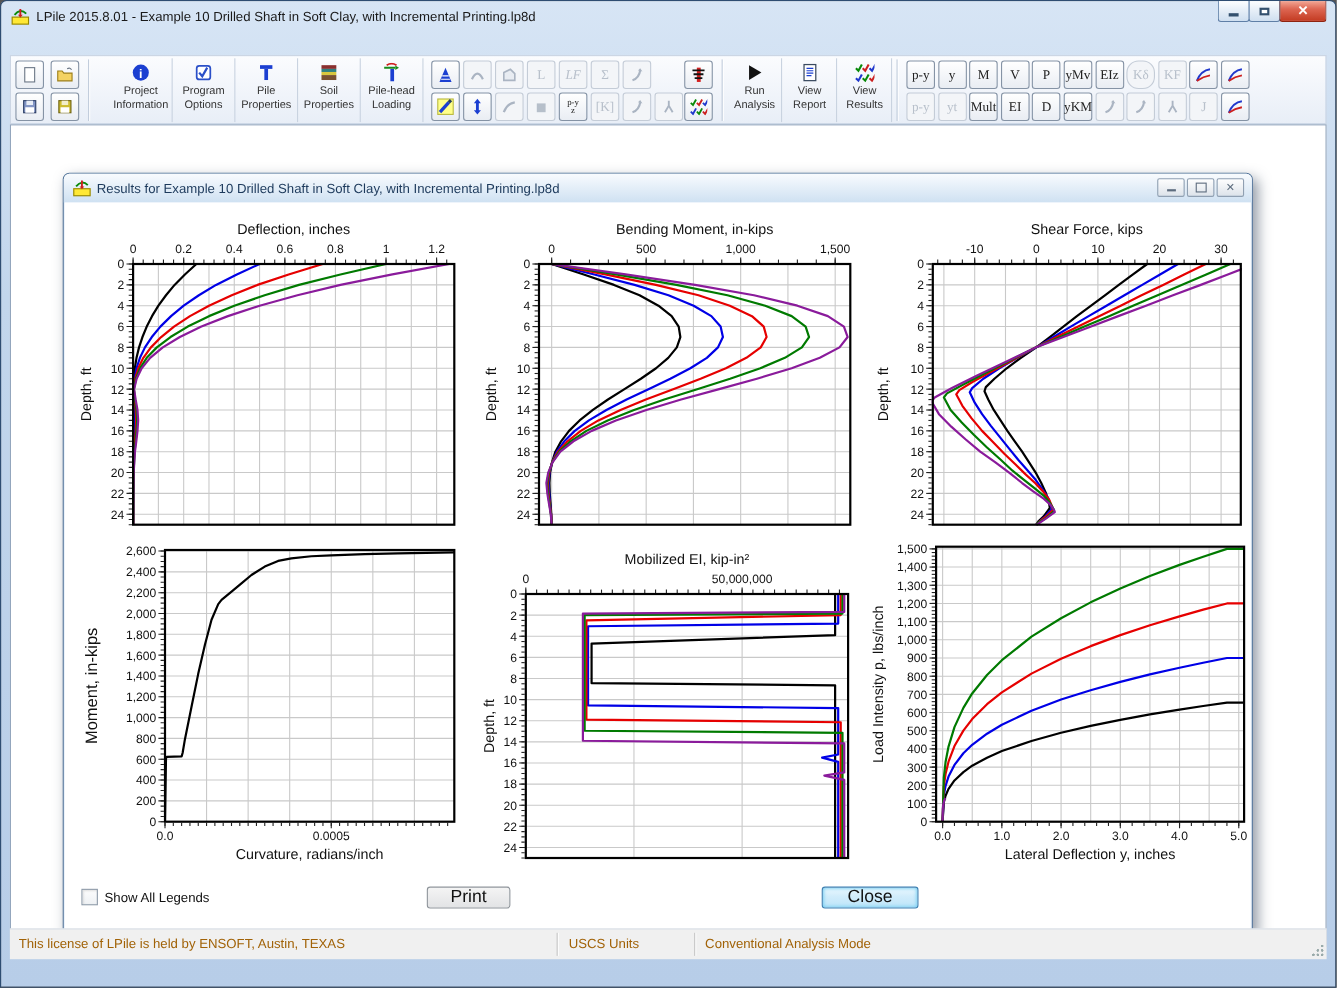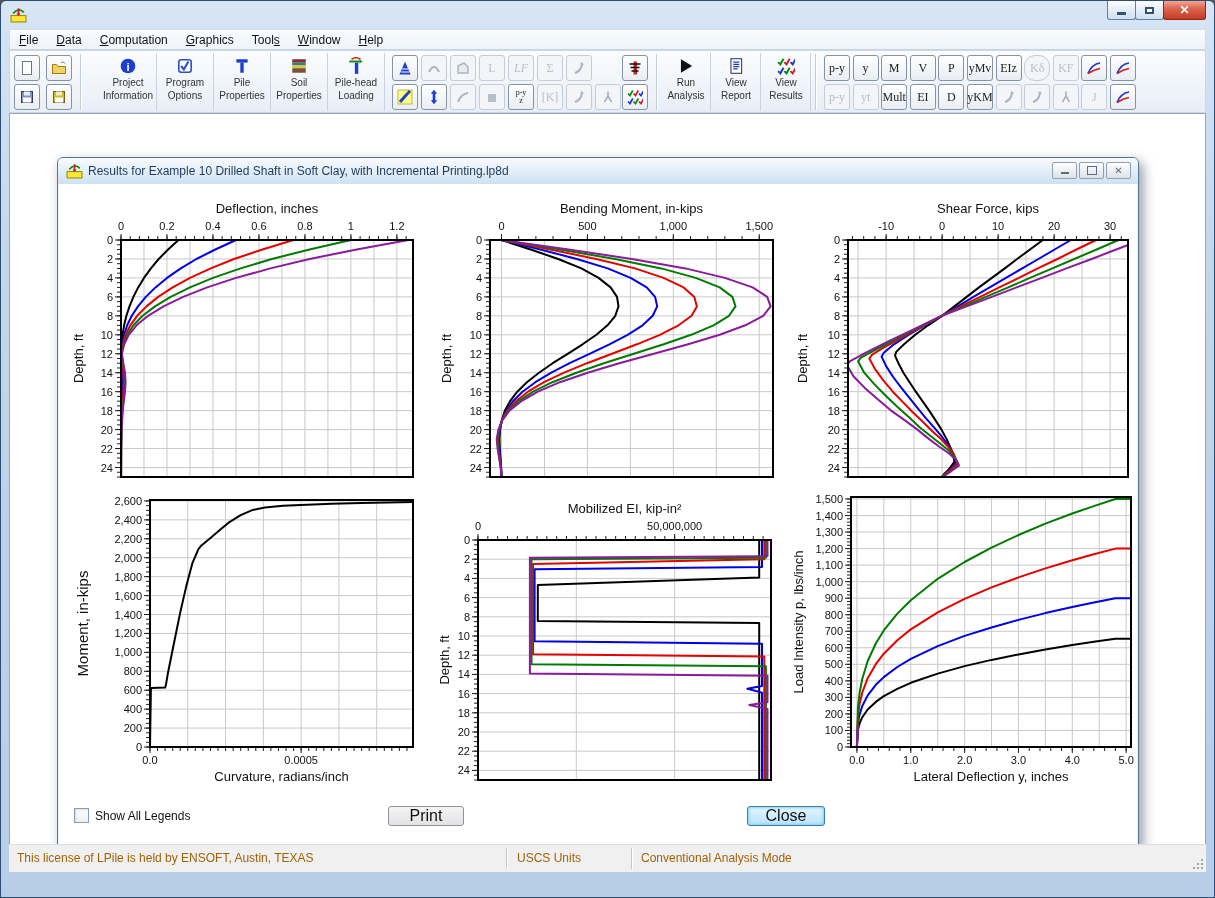--- a/index.html
+++ b/index.html
@@ -49,21 +49,21 @@
   .rwin-btn{width:25px;height:17px;border:1px solid #90a0b2;border-radius:2px;background:linear-gradient(#fefefe,#dde3ea);
     display:flex;align-items:center;justify-content:center;color:#5d6c7e;font-size:10px;box-sizing:border-box;}
   .rwin-content{position:absolute;left:1px;right:1px;top:26px;bottom:1px;background:#ffffff;border-radius:0 0 2px 2px;}
   
   .legend-row{position:absolute;left:15px;top:624px;display:flex;align-items:center;font-size:12px;color:#111;}
   .checkbox{width:13px;height:13px;border:1px solid #8d9aa8;background:linear-gradient(#fcfcfc,#eef1f4);margin-right:6px;
     box-shadow:inset 1px 1px 2px rgba(0,0,0,.12);}
   .btn{position:absolute;height:20px;font-size:16px;color:#111;border:1px solid #8e949a;border-radius:3px;
     background:linear-gradient(#f4f4f4,#e2e3e5);padding:0;box-sizing:border-box;font-family:"Liberation Sans",sans-serif;}
   .btn.print{left:329px;top:622px;width:76px;}
-  .btn.close-default{left:688px;top:622px;width:78px;border:1px solid #3c7fb1;
+  .btn.close-default{left:688px;top:622px;width:88px;border:1px solid #3c7fb1;
     background:linear-gradient(#ecf8fe,#d0ecfb 45%,#bfe5f9);box-shadow:inset 0 0 3px 1px #7cd1f3;}
   
   .statusbar{position:absolute;left:8px;right:8px;bottom:25px;height:27px;background:#f0f0f0;border-top:1px solid #d8dee6;
     font-size:12px;color:#a16207;}
   .sb-text{position:absolute;top:6px;white-space:nowrap;}
   .sb-sep{position:absolute;top:3px;width:1px;height:21px;background:#c6c6c6;box-shadow:1px 0 0 #fff;}
   .grip{position:absolute;right:2px;bottom:2px;width:12px;height:12px;
     background:radial-gradient(circle at 2px 10px,#9aa 1px,transparent 1.4px),
                radial-gradient(circle at 6px 10px,#9aa 1px,transparent 1.4px),
                radial-gradient(circle at 10px 10px,#9aa 1px,transparent 1.4px),
@@ -77,34 +77,34 @@
 
 <div id="screen">
 
   <div class="titlebar">
     <span class="app-icon"><svg width="17" height="17" viewBox="0 0 16 16">
           <rect x="1" y="9" width="14" height="6" fill="#ffe835" stroke="#9a8a00"></rect>
           <path d="M3,7 q5,-6 10,-1" stroke="#0a8a0a" stroke-width="1.6" fill="none"></path>
           <path d="M8,2 v6" stroke="#cc2020" stroke-width="1.6"></path>
           <path d="M8,9.5 l-2,-2.5 h4 z" fill="#cc2020"></path>
         </svg></span>
+    <span class="title-text">LPile 2015.8.01 - Example 10 Drilled Shaft in Soft Clay, with Incremental Printing.lp8d</span>
     <div class="win-btns">
       <div class="win-btn">
           <div class="glyph-min"></div>
         </div>
       <div class="win-btn">
           <div class="glyph-max"></div>
         </div>
       <div class="win-btn close">
           <span>✕</span>
         </div>
     </div>
   </div>
 
-  <div class="menubar" id="menubar"><span class="menu-item"><u>F</u>ile</span><span class="menu-item"><u>D</u>ata</span><span class="menu-item"><u>C</u>omputation</span><span class="menu-item"><u>G</u>raphics</span><span class="menu-item">Tool<u>s</u></span><span class="menu-item"><u>W</u>indow</span><span class="menu-item"><u>H</u>elp</span></div>
 
   <div class="toolbar" id="toolbar">
       <button class="tb-btn" style="left: 4px; top: 4px;">
         <svg width="16" height="16" viewBox="0 0 16 16">
           <rect x="3.5" y="1.5" width="9" height="13" fill="#fff" stroke="#6b7786"></rect>
         </svg>
       </button>
       <button class="tb-btn" style="left: 36px; top: 4px;">
         <svg width="16" height="16" viewBox="0 0 16 16">
           <path d="M1.5,13.5 v-9 h4 l1.5,2 h7.5 v7 z" fill="#f4d262" stroke="#9c7e16"></path>

